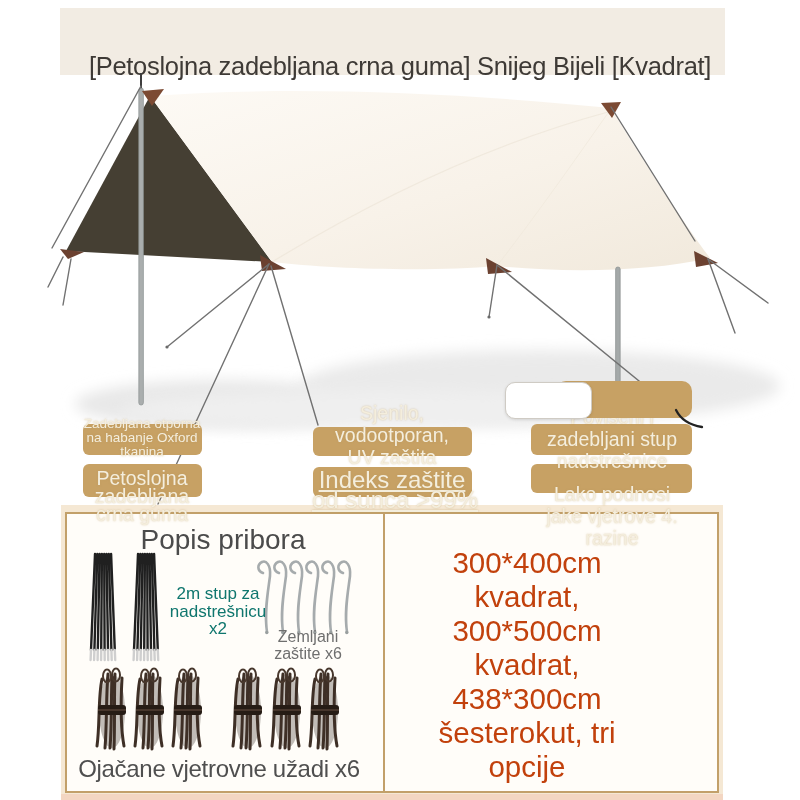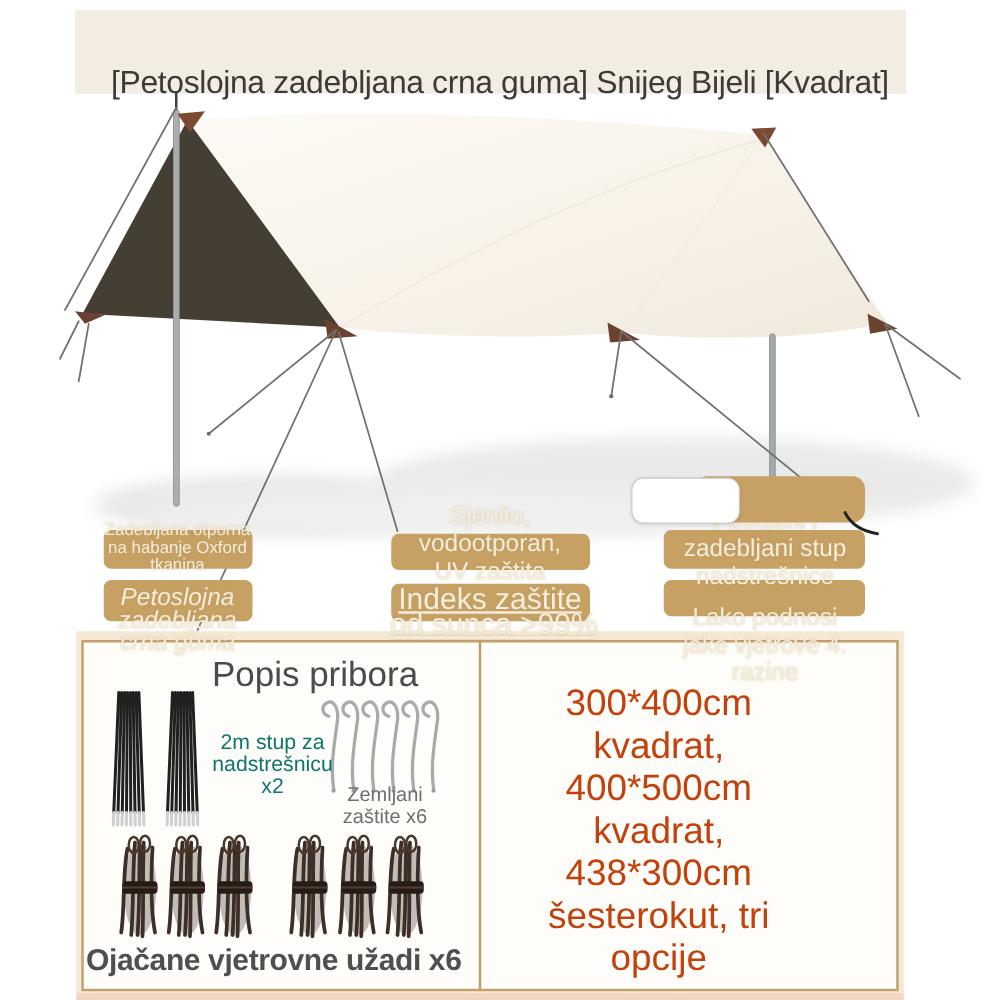--- a/index.html
+++ b/index.html
@@ -26,44 +26,44 @@
   .b1{left:83px;top:424px;width:119px;height:31px;}
   .b2{left:83px;top:464px;width:119px;height:33px;}
   .b3{left:313px;top:427px;width:159px;height:29px;}
   .b4{left:313px;top:467px;width:159px;height:30px;}
   .b5{left:531px;top:424px;width:161px;height:31px;}
   .b6{left:531px;top:464px;width:161px;height:29px;}
   .ftext{z-index:6;text-align:center;color:#f4eedd;
          text-shadow:0 0 2px rgba(186,152,92,0.55);white-space:nowrap;}
   .ftext span{display:block;}
   .t1{left:62px;top:417px;width:160px;font-size:13.5px;line-height:14px;}
-  .t2{left:62px;top:469px;width:160px;font-size:19.5px;line-height:18px;font-style:italic;}
+  .t2{left:62px;top:469px;width:160px;font-size:19.5px;line-height:18px;}
   .t3{left:312px;top:402px;width:160px;font-size:19.5px;line-height:22px;}
   .t4{left:312px;top:470px;width:160px;font-size:24px;line-height:20px;text-decoration:underline;}
   .t5{left:532px;top:406px;width:160px;font-size:19.5px;line-height:22px;}
   .t6{left:532px;top:483px;width:160px;font-size:19.5px;line-height:22px;}
 
   
   .panel-outer{left:61px;top:505px;width:662px;height:289px;background:#f5e8d4;z-index:4;}
   .panel-strip{left:61px;top:794px;width:662px;height:6px;background:#f3d6c2;z-index:4;}
   .panel-inner{left:65px;top:512px;width:650px;height:277px;background:#fffdf9;border:2px solid #c2a06a;z-index:4;}
   .panel-divider{left:383px;top:512px;width:2px;height:281px;background:#c2a06a;z-index:4;}
 
   .acc-heading{left:67px;top:524px;width:312px;z-index:5;text-align:center;
-               font-size:28px;color:#4b4b4b;margin-left:29px;}
+               font-size:28px;color:#4b4b4b;}
   .poles-svg{left:84px;top:550px;width:84px;height:114px;z-index:5;}
   .stakes-svg{left:256px;top:550px;width:102px;height:86px;z-index:5;}
   .ropes-svg{left:92px;top:663px;width:250px;height:92px;z-index:5;}
   .pole-label{left:155px;top:585px;width:126px;z-index:5;text-align:center;
               font-size:17px;line-height:17.5px;color:#0f766e;}
   .pole-label span,.stake-label span{display:block;}
   .stake-label{left:247px;top:629px;width:122px;z-index:5;text-align:center;
                font-size:16px;line-height:16.5px;color:#6f6f6f;}
   .rope-label{left:65px;top:755px;width:308px;z-index:5;text-align:center;
-              font-size:24px;letter-spacing:-0.3px;color:#4f4f4f;white-space:nowrap;font-weight:bold;}
+              font-size:24px;letter-spacing:-0.3px;color:#4f4f4f;white-space:nowrap;}
 
   .sizes{left:377px;top:546px;width:300px;z-index:5;text-align:center;
          font-size:29.5px;line-height:34px;color:#c2410c;}
   .sizes span{display:block;}
 </style>
 </head>
 <body>
 
 <div class="stage">
 
@@ -264,20 +264,20 @@
   </div>
   <div class="abs stake-label">
     <span>Zemljani</span>
       <span>zaštite x6</span>
   </div>
   <div class="abs rope-label">Ojačane vjetrovne užadi x6</div>
 
   <div class="abs sizes">
     <span>300*400cm</span>
     <span>kvadrat,</span>
-    <span>400*500cm</span>
+    <span>300*500cm</span>
     <span>kvadrat,</span>
     <span>438*300cm</span>
     <span>šesterokut, tri</span>
     <span>opcije</span>
   </div>
 
 </div>
 
 </body></html>

